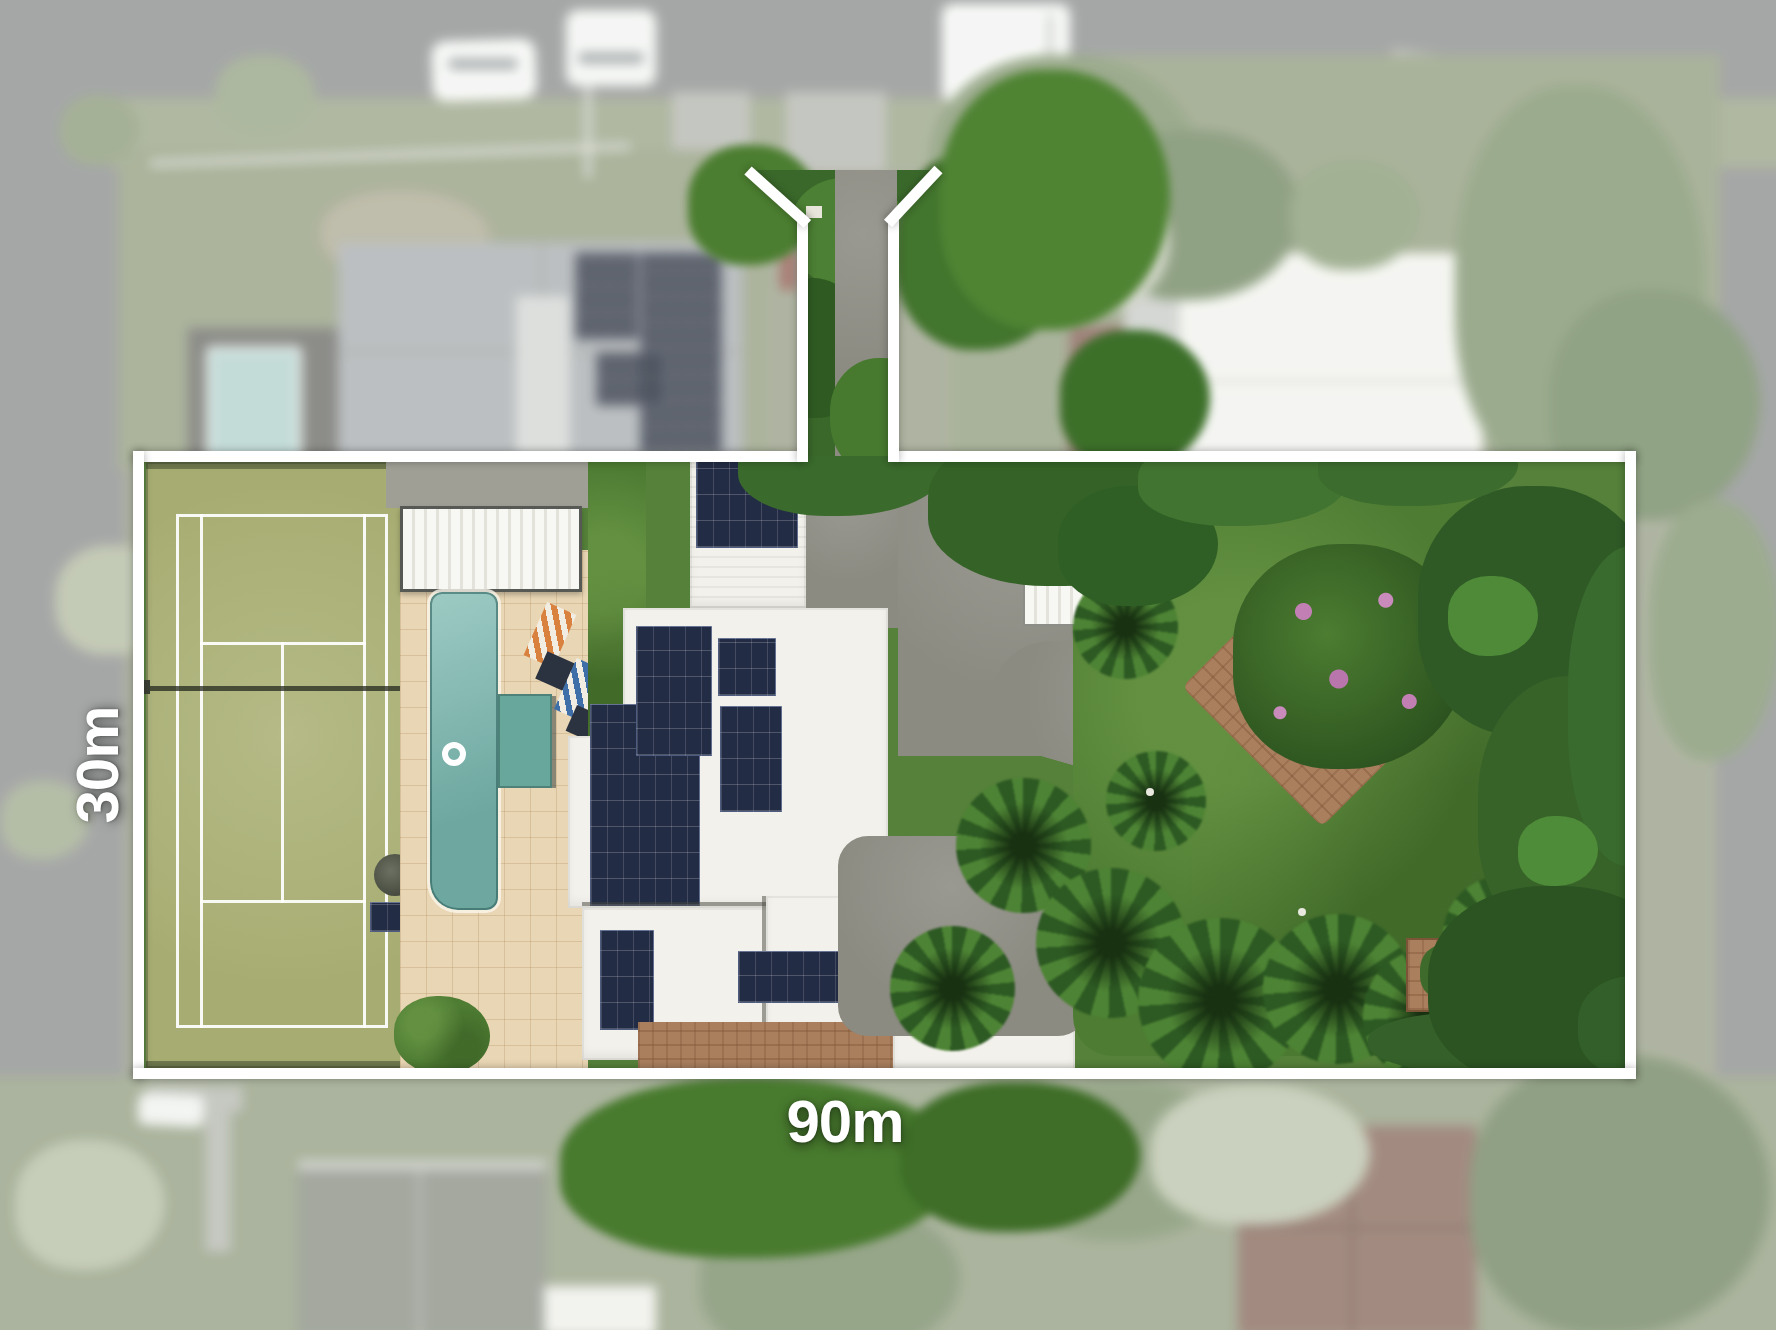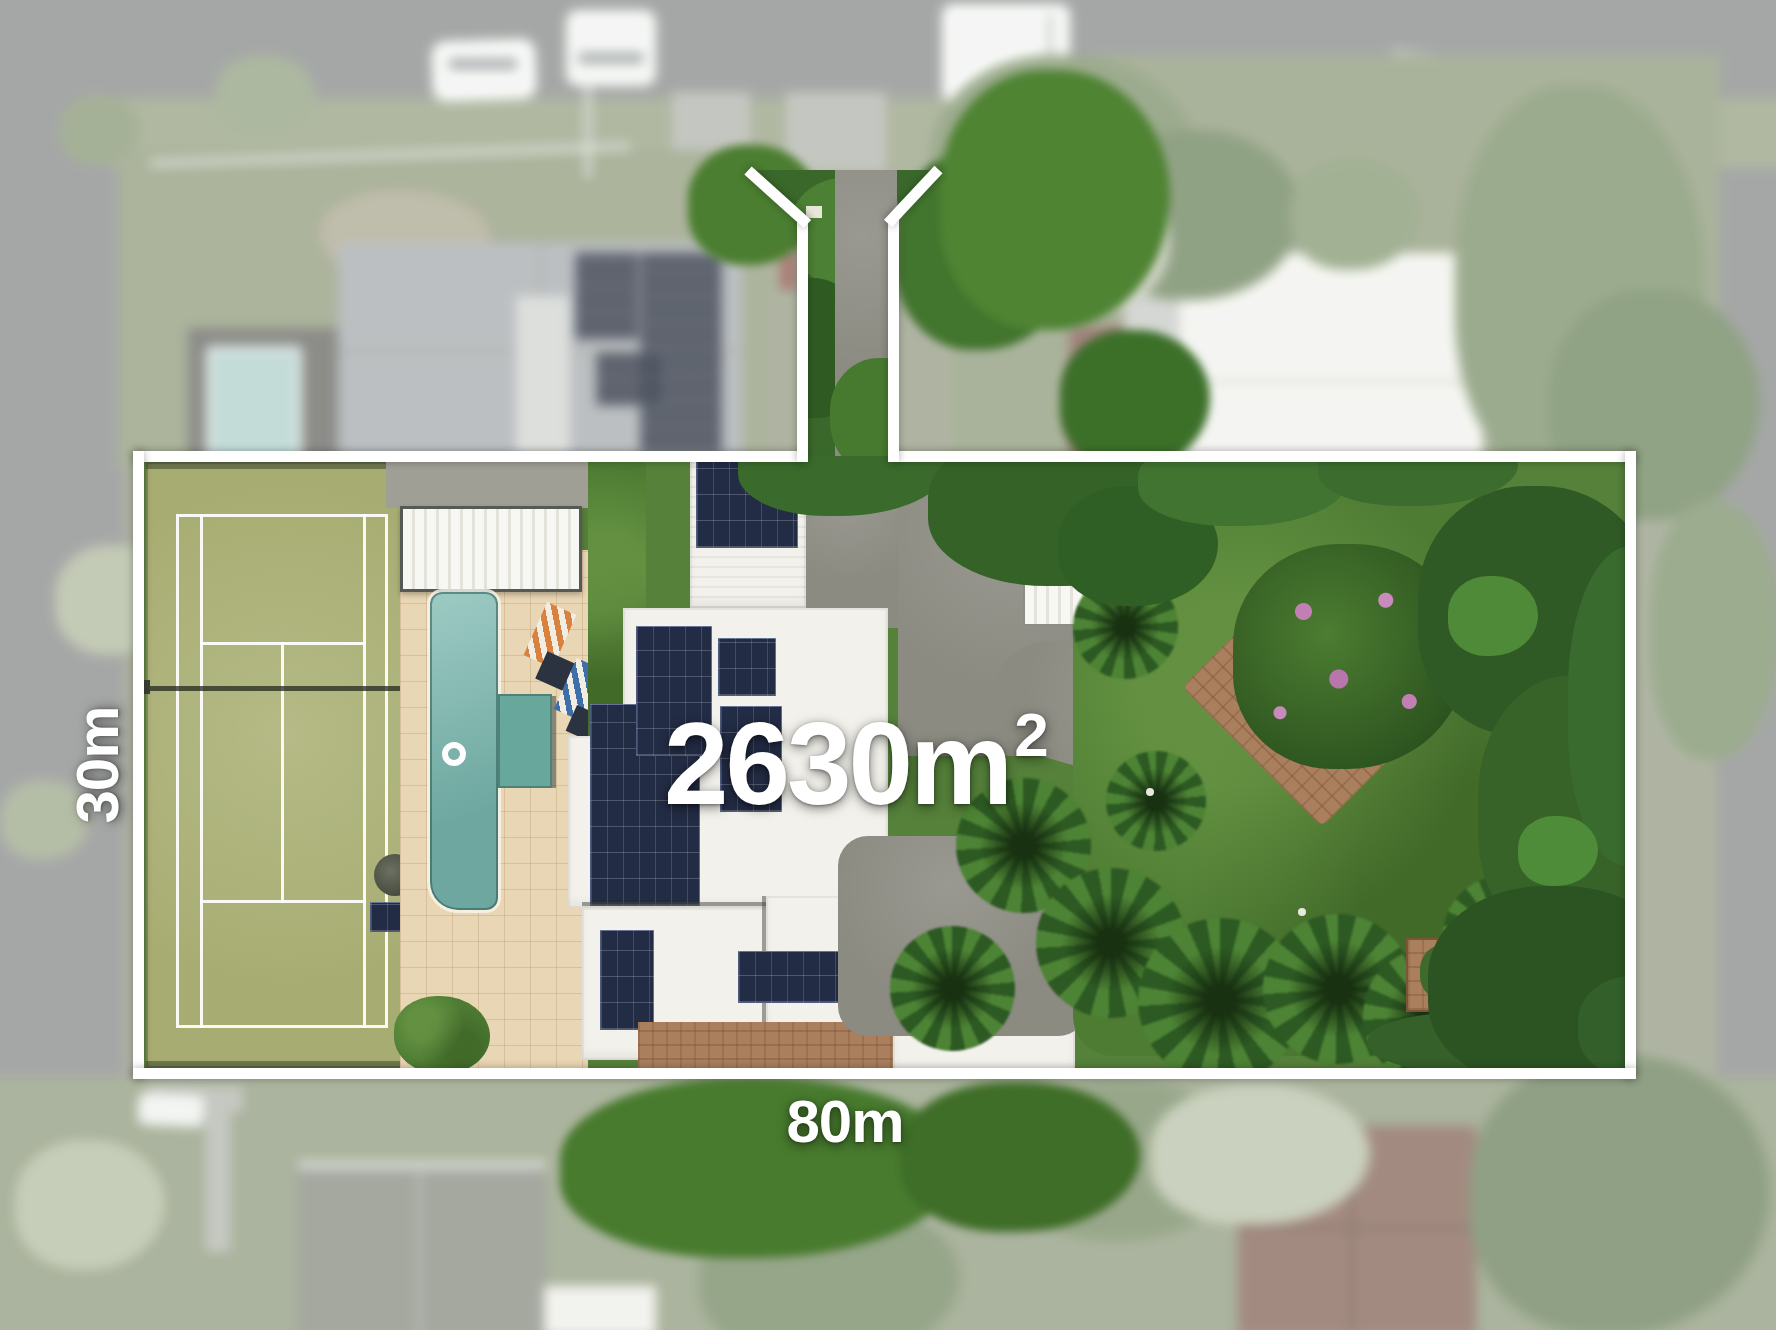--- a/index.html
+++ b/index.html
@@ -258,19 +258,16 @@
   <div class="line" style="left:133px;top:451px;width:670px;height:11px;"></div>
   <div class="line" style="left:893px;top:451px;width:743px;height:11px;"></div>
   <div class="line" style="left:133px;top:451px;width:11px;height:628px;"></div>
   <div class="line" style="left:1625px;top:451px;width:11px;height:628px;"></div>
   <div class="line" style="left:133px;top:1068px;width:1503px;height:11px;"></div>
   <div class="line" style="left:797px;top:217px;width:11px;height:245px;"></div>
   <div class="line" style="left:888px;top:217px;width:11px;height:245px;"></div>
   <div class="line" style="left:748px;top:165px;width:80px;height:11px;transform:rotate(42deg);transform-origin:0 50%;"></div>
   <div class="line" style="left:888px;top:218px;width:74px;height:11px;transform:rotate(-47deg);transform-origin:0 50%;"></div>
 
-  <div class="lbl lbl-area">
-    <span>2630</span><span>m</span><span class="sup">2</span>
-  </div>
   <div class="lbl lbl-depth">30m</div>
-  <div class="lbl lbl-frontage">80m</div>
+  <div class="lbl lbl-frontage">90m</div>
 
 </div>
 
 </body></html>

